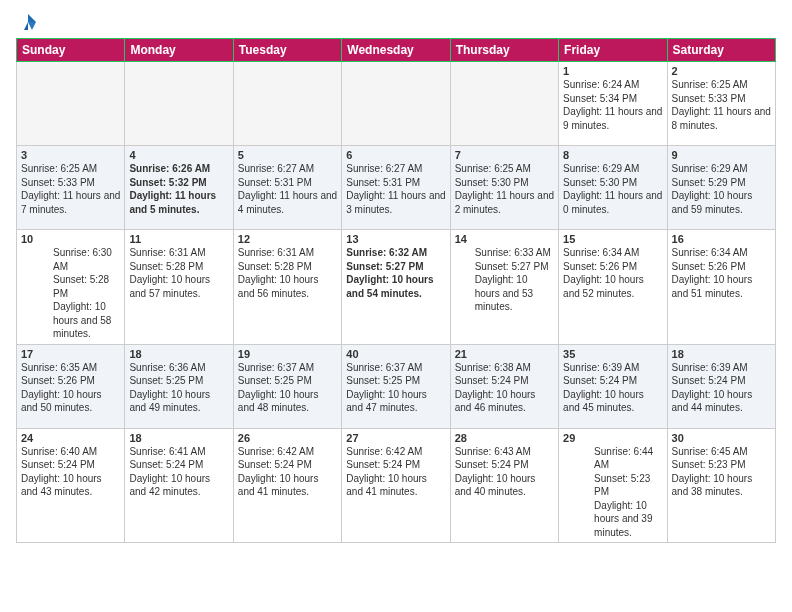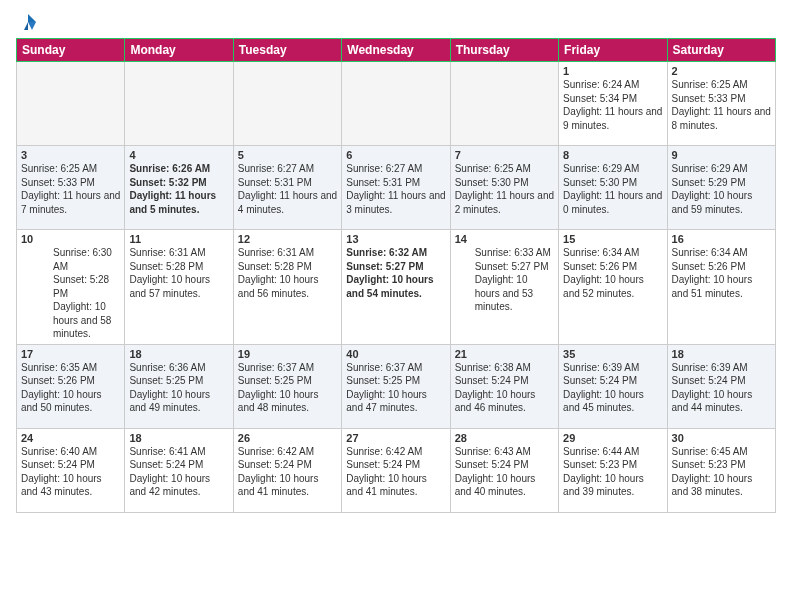--- a/index.html
+++ b/index.html
@@ -316,21 +316,21 @@
 Daylight: 10 hours and 41 minutes.</div>
           </td>
           <td>
             <span class="day-number">28</span>
             <div class="day-info" style="white-space: pre-line;">Sunrise: 6:43 AM
 Sunset: 5:24 PM
 Daylight: 10 hours and 40 minutes.</div>
           </td>
           <td>
             <span class="day-number">29</span>
-            <div class="day-info" style="white-space: pre-line;">Sunrise: 6:44 AM
+            <div class="day-info" style="white-space: pre-line; margin-left: 31px;">Sunrise: 6:44 AM
 Sunset: 5:23 PM
 Daylight: 10 hours and 39 minutes.</div>
           </td>
           <td>
             <span class="day-number">30</span>
             <div class="day-info" style="white-space: pre-line;">Sunrise: 6:45 AM
 Sunset: 5:23 PM
 Daylight: 10 hours and 38 minutes.</div>
           </td>
         </tr>

